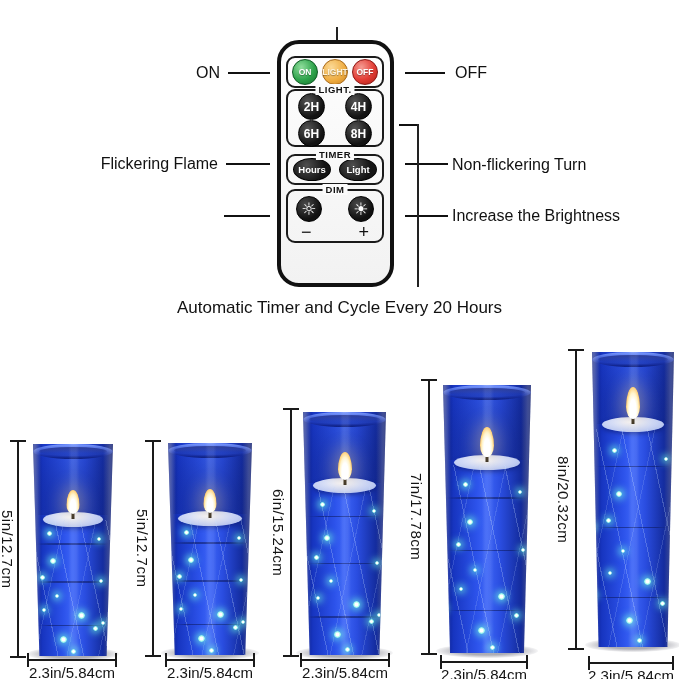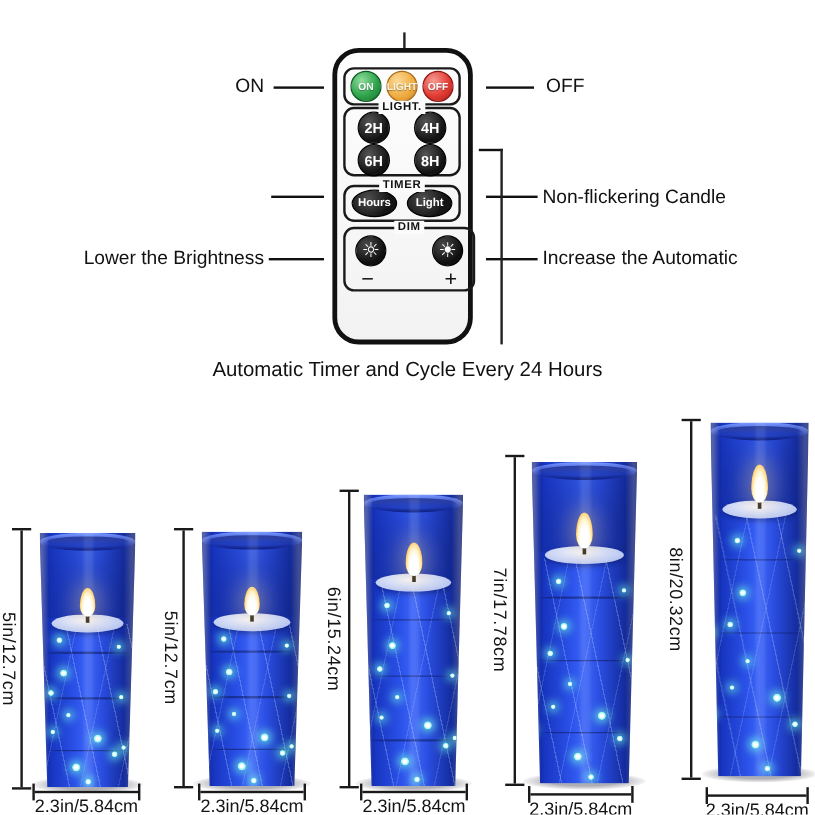--- a/index.html
+++ b/index.html
@@ -31,21 +31,21 @@
   .kbtn{width:27px;height:27px;border-radius:50%;border:1px solid #000;padding:0;color:#fff;
         font-family:"Liberation Sans",sans-serif;font-size:12px;font-weight:700;cursor:pointer;
         background:radial-gradient(circle at 35% 30%,#555,#131313 65%);
         display:flex;align-items:center;justify-content:center;}
   .mode-group{left:5px;top:110px;width:98px;height:31px;display:flex;align-items:center;
               justify-content:space-between;padding:0 5px;}
   .ebtn{width:38px;height:23px;border-radius:50%;border:1px solid #000;padding:0;color:#fff;
         font-family:"Liberation Sans",sans-serif;font-size:9.5px;font-weight:700;cursor:pointer;
         background:radial-gradient(circle at 35% 30%,#4e4e4e,#141414 65%);
         display:flex;align-items:center;justify-content:center;}
-  .dim-group{left:5px;top:145px;width:110px;height:54px;}
+  .dim-group{left:5px;top:145px;width:98px;height:54px;}
   .suns{display:flex;justify-content:space-between;padding:5px 8px 0;}
   .sbtn{width:26px;height:26px;border-radius:50%;border:1px solid #000;padding:0;color:#fff;cursor:pointer;
         background:radial-gradient(circle at 35% 30%,#4a4a4a,#101010 65%);
         font-size:17px;line-height:24px;text-align:center;font-family:"DejaVu Sans",sans-serif;}
   .pm{display:flex;justify-content:space-between;padding:0 13px;margin-top:0;font-size:18px;color:#111;}
   .pm span{cursor:pointer;}
 
   
   .vdim{position:absolute;box-sizing:border-box;width:16px;border-top:2.5px solid #1a1a1a;border-bottom:2.5px solid #1a1a1a;}
   .vdim::before{content:'';position:absolute;left:50%;top:0;bottom:0;width:2px;margin-left:-1px;background:#1a1a1a;}
@@ -122,31 +122,31 @@
         <span>−</span>
         <span>+</span>
       </div>
     </div>
   </div>
 
   <div class="callout" style="right:459px;top:64px;">ON</div>
   <div class="lline" style="left:228px;top:72px;width:42px;"></div>
   <div class="callout" style="left:455px;top:64px;">OFF</div>
   <div class="lline" style="left:405px;top:72px;width:40px;"></div>
+  <div class="callout" style="right:461px;top:155px;">Flickering Flame</div>
   <div class="lline" style="left:226px;top:163px;width:44px;"></div>
-  <div class="callout" style="left:452px;top:156px;">Non-flickering Candle</div>
+  <div class="callout" style="left:452px;top:156px;">Non-flickering Turn</div>
   <div class="lline" style="left:405px;top:163px;width:43px;"></div>
-  <div class="callout" style="right:459px;top:207px;">Lower the Brightness</div>
   <div class="lline" style="left:224px;top:215px;width:46px;"></div>
-  <div class="callout" style="left:452px;top:207px;">Increase the Automatic</div>
+  <div class="callout" style="left:452px;top:207px;">Increase the Brightness</div>
   <div class="lline" style="left:405px;top:215px;width:43px;"></div>
   <div class="lline" style="left:399px;top:124px;width:20px;"></div>
   <div class="vline" style="left:417px;top:124px;height:163px;"></div>
 
-  <div class="footer">Automatic Timer and Cycle Every 24 Hours</div>
+  <div class="footer">Automatic Timer and Cycle Every 20 Hours</div>
 
   <div class="vdim" style="left:10px;top:440px;height:218px;"></div>
   <div class="vlabel" style="left:-2px;top:440px;height:218px;">5in/12.7cm</div>
   <div class="candle" style="left:33px;top:444px;width:80px;height:212px;">
     <div class="cshadow"></div>
     <div class="tube">
       <div class="rim"></div>
       <div class="innerback" style="top:13px;height:calc(32% - 10px);"></div>
       <div class="wax" style="top:32%;"></div>
       <div class="wick" style="top:calc(32% - 2px);height:9px;"></div>

